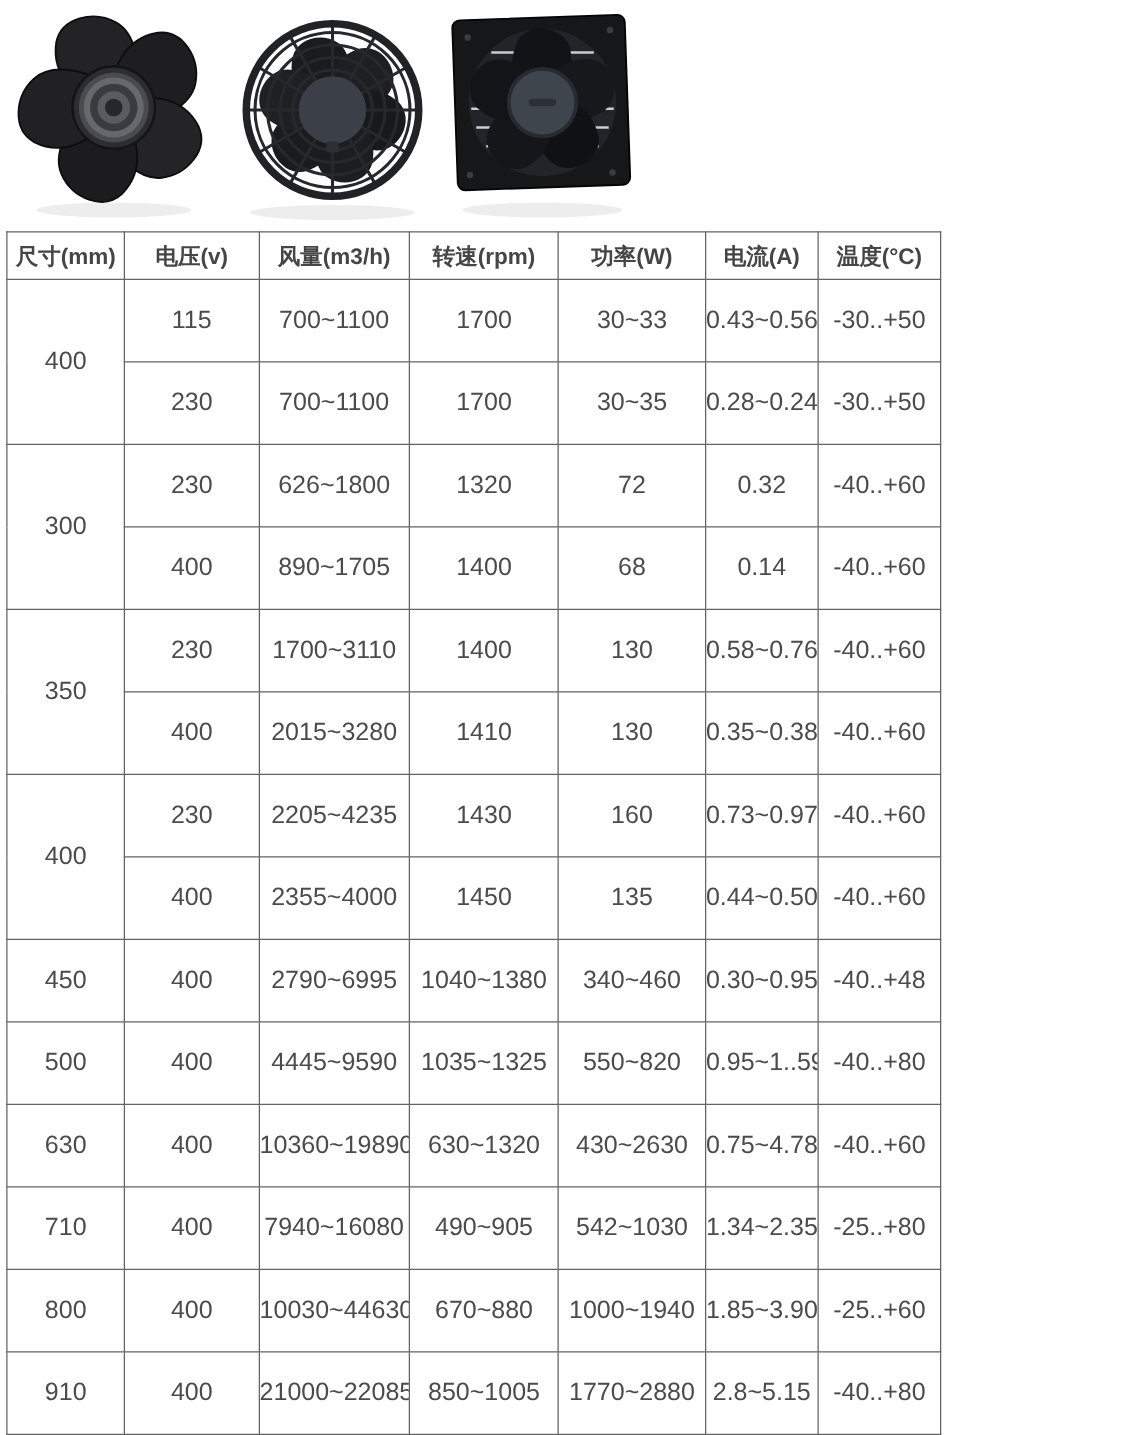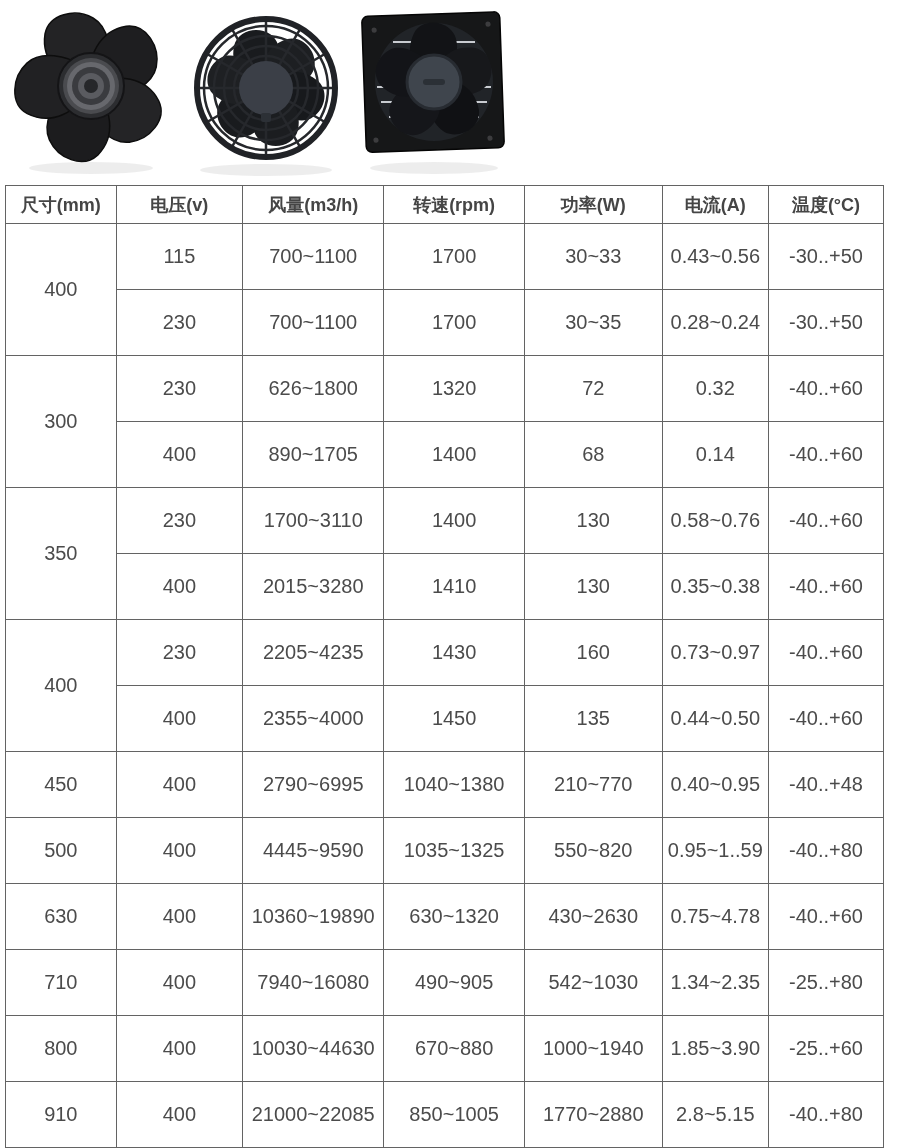--- a/index.html
+++ b/index.html
@@ -7,21 +7,21 @@
         font-family:"Liberation Sans","DejaVu Sans",sans-serif;}
   .hero{position:absolute;left:0;top:0;width:900px;height:180px;}
   .fan{position:absolute;top:0;}
   .fan1{left:5px;}
   .fan2{left:180px;}
   .fan3{left:352px;}
   .watermark{position:absolute;left:66px;top:566px;z-index:0;font-size:126px;line-height:1.1;
              color:#e7e7e7;letter-spacing:4px;white-space:nowrap;font-weight:bold;
              font-family:"DejaVu Sans","Liberation Sans",sans-serif;pointer-events:none;}
   .table-wrap{position:absolute;left:5px;top:185px;z-index:1;}
-  table.spec{width:879px;border-collapse:collapse;table-layout:fixed;background:transparent;padding-left:11px;}
+  table.spec{width:748px;border-collapse:collapse;table-layout:fixed;background:transparent;padding-left:11px;}
   table.spec th,table.spec td{border:1px solid #636363;text-align:center;vertical-align:middle;
              padding:0;overflow:hidden;}
   table.spec th{height:37px;font-size:18px;font-weight:bold;color:#454545;background:transparent;}
   table.spec td{height:65px;font-size:20px;color:#4b4b4b;background:transparent;}
 </style>
 </head>
 <body>
 
 <div class="page">
 
@@ -271,22 +271,22 @@
             <td>1450</td>
             <td>135</td>
             <td>0.44~0.50</td>
             <td>-40..+60</td>
           </tr>
           <tr>
             <td rowspan="1">450</td>
             <td>400</td>
             <td>2790~6995</td>
             <td>1040~1380</td>
-            <td>210~770</td>
-            <td>0.40~0.95</td>
+            <td>340~460</td>
+            <td>0.30~0.95</td>
             <td>-40..+48</td>
           </tr>
           <tr>
             <td rowspan="1">500</td>
             <td>400</td>
             <td>4445~9590</td>
             <td>1035~1325</td>
             <td>550~820</td>
             <td>0.95~1..59</td>
             <td>-40..+80</td>

